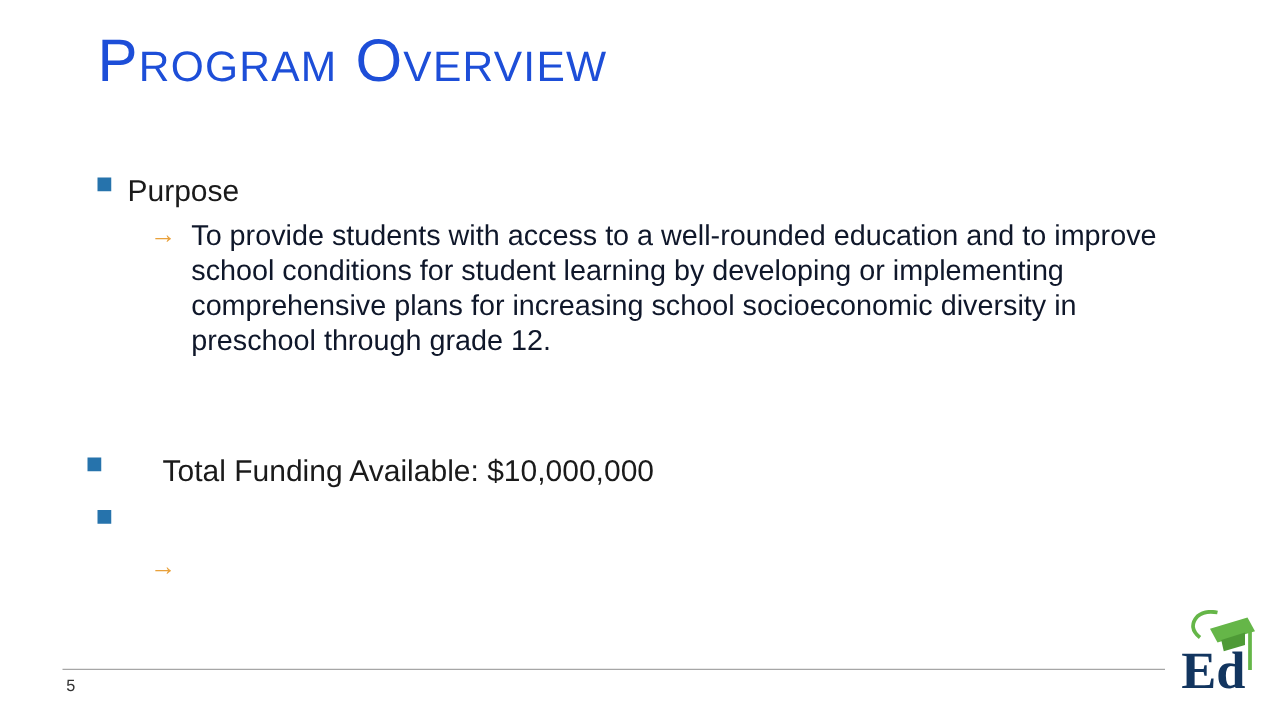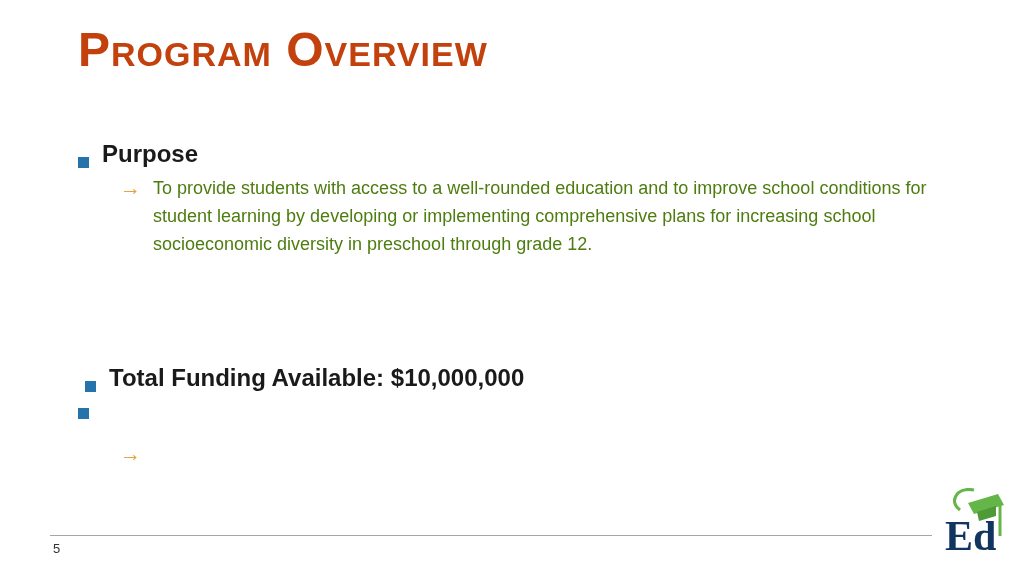--- a/index.html
+++ b/index.html
@@ -9,31 +9,30 @@
     background:#ffffff;
     font-family:"Liberation Sans", sans-serif;
     overflow:hidden;
     margin:0 auto;
     box-sizing:border-box;
   }
   .slide-title {
     position:absolute;
     left:78px; top:22px;
     font-size:48px;
-    font-weight:bold;
+    font-weight:normal;
     font-variant:small-caps;
     letter-spacing:1px;
-    color:#c2410c;
+    color:#1d4ed8;
     white-space:nowrap;
   }
   .bullet-row {
     position:absolute;
     display:flex;
-    align-items:flex-end;
-    font-weight:bold;
+    align-items:flex-start;
   }
   .square-bullet {
     width:11px; height:11px;
     background:#2673ac;
     flex:none;
     margin-right:13px;
     margin-top:2px;
   }
   .bullet-label {
     font-size:24px;
@@ -47,23 +46,23 @@
   }
   .arrow-bullet {
     color:#e9a13b;
     font-size:21px;
     line-height:28px;
     flex:none;
     margin-right:12px;
     font-weight:bold;
   }
   .sub-text {
-    font-size:18px;
+    font-size:23px;
     line-height:28px;
-    color:#4d7c0f;
+    color:#0f172a;
   }
   .footer-line {
     position:absolute;
     left:50px; top:535px;
     width:882px; height:0;
     border-top:1px solid #a6a6a6;
   }
   .page-number {
     position:absolute;
     left:53px; top:541px;
@@ -86,21 +85,21 @@
   <div class="bullet-row" style="left:78px; top:140px;">
     <span class="square-bullet"></span>
     <span class="bullet-label">Purpose</span>
   </div>
 
   <div class="sub-row" style="left:120px; top:174px; width:828px;">
     <span class="arrow-bullet">→</span>
     <span class="sub-text">To provide students with access to a well-rounded education and to improve school conditions for student learning by developing or implementing comprehensive plans for increasing school socioeconomic diversity in preschool through grade 12.</span>
   </div>
 
-  <div class="bullet-row" style="left:85px; top:364px;">
+  <div class="bullet-row" style="left:70px; top:364px;gap:36px;">
     <span class="square-bullet"></span>
     <span class="bullet-label">Total Funding Available: $10,000,000</span>
   </div>
 
   <div class="bullet-row" style="left:78px; top:406px;">
     <span class="square-bullet"></span>
   </div>
 
   <div class="sub-row" style="left:120px; top:440px; width:860px;">
     <span class="arrow-bullet">→</span>

